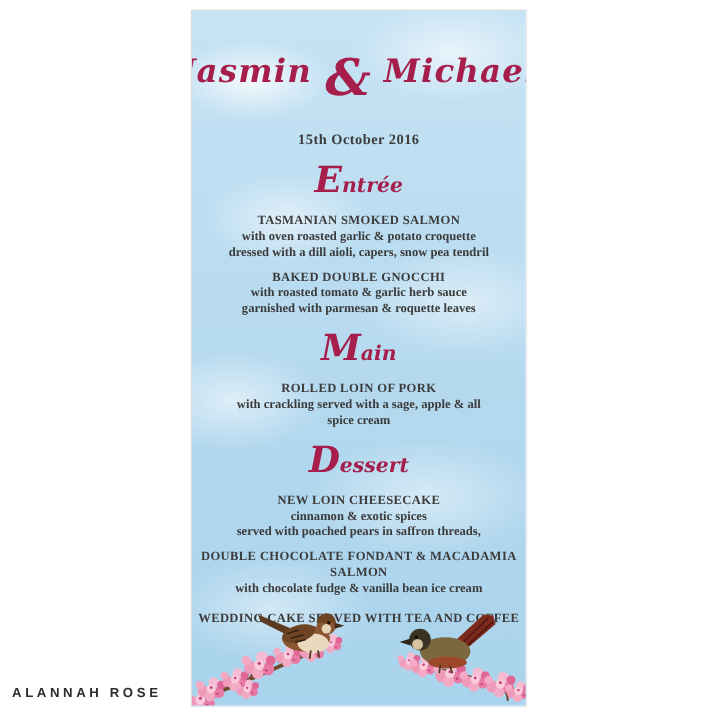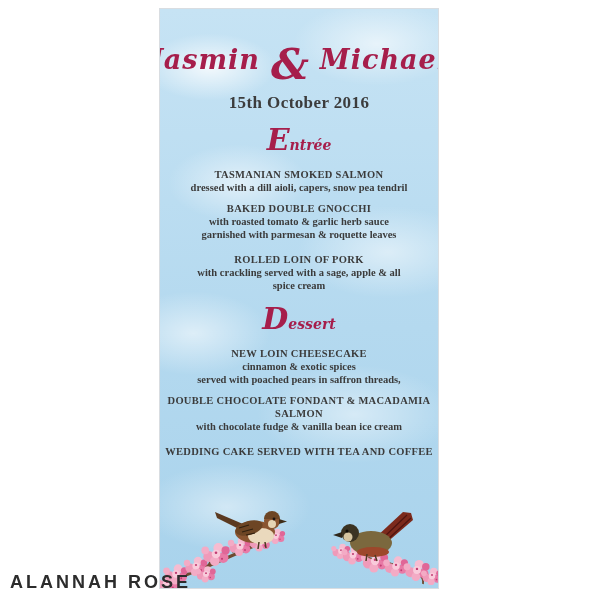--- a/index.html
+++ b/index.html
@@ -28,47 +28,47 @@
   .names {
     margin-top: 24px; height: 52px;
     display: flex; align-items: center; justify-content: center;
     color: #a61e4b;
     font-family: "DejaVu Serif", serif; font-style: italic;
   }
   .names .nm { font-size: 27px; letter-spacing: 1px; }
   .names .amp { font-size: 42px; margin: 0 11px; position: relative; top: 5px; }
 
   .date {
-    margin-top: 8px; font-family: "Liberation Serif", serif;
-    font-size: 17px; letter-spacing: .4px; color: #3c3c3c;
+    margin-top: 24px; font-family: "Liberation Serif", serif;
+    font-size: 12px; letter-spacing: .4px; color: #3c3c3c;
   }
 
   .heading {
     font-family: "DejaVu Serif", serif; font-style: italic;
-    font-size: 14px; color: #a61e4b; line-height: 30px;
+    font-size: 17px; color: #a61e4b; line-height: 30px;
   }
   .heading::first-letter { font-size: 30px; }
 
   .section { margin-top: 12px; }
   .dish { margin-top: 8px; text-align: center; }
   .section .dish:first-of-type { margin-top: 2px; }
   .dname, .dline, .footer-note {
     font-size: 10.5px; line-height: 13px; color: #3b3b3b;
     font-family: "Liberation Serif", serif;
   }
   .dname { letter-spacing: .3px; }
   .footer-note { margin-top: 12px; letter-spacing: .3px; }
 
   .deco { position: absolute; left: 0; bottom: 0; width: 278px; height: 84px; display: block; }
 
   
   .brand {
     position: absolute; left: 10px; top: 572px;
     font-family: "Liberation Sans", sans-serif;
-    font-size: 18px; letter-spacing: 3px; color: #2c2c2c;
+    font-size: 11px; letter-spacing: 3px; color: #2c2c2c;
   }
 </style>
 </head>
 <body>
 
 <div class="stage">
 
   <div class="card">
 
     <div class="names">
@@ -76,30 +76,32 @@
       <span class="amp">&amp;</span>
       <span class="nm">Michael</span>
     </div>
 
     <div class="date">15th October 2016</div>
 
     <div class="section">
       <div class="heading">Entrée</div>
       <div class="dish">
         <div class="dname">TASMANIAN SMOKED SALMON</div>
+        <div class="dline">with oven roasted garlic &amp; potato croquette</div>
         <div class="dline">dressed with a dill aioli, capers, snow pea tendril</div>
       </div>
       <div class="dish">
         <div class="dname">BAKED DOUBLE GNOCCHI</div>
         <div class="dline">with roasted tomato &amp; garlic herb sauce</div>
         <div class="dline">garnished with parmesan &amp; roquette leaves</div>
       </div>
     </div>
 
     <div class="section">
+      <div class="heading">Main</div>
       <div class="dish">
         <div class="dname">ROLLED LOIN OF PORK</div>
         <div class="dline">with crackling served with a sage, apple &amp; all</div>
         <div class="dline">spice cream</div>
       </div>
     </div>
 
     <div class="section">
       <div class="heading">Dessert</div>
       <div class="dish">

